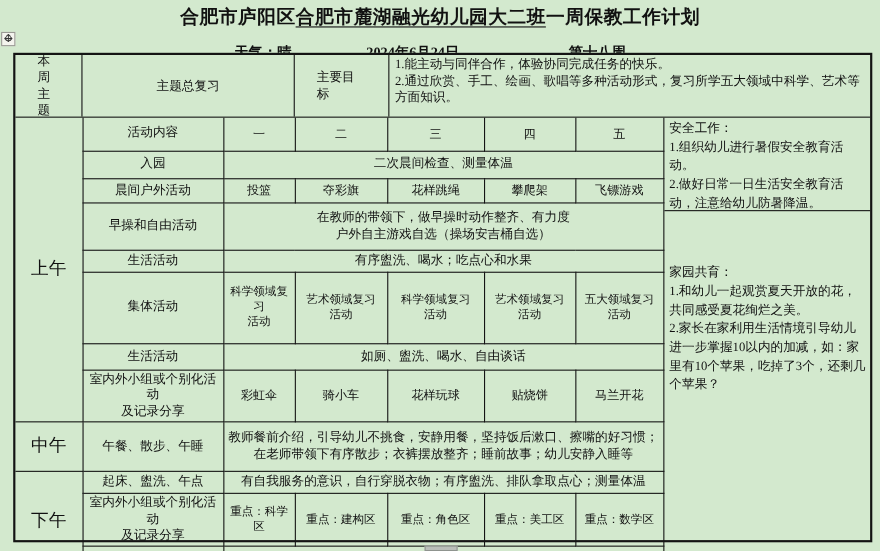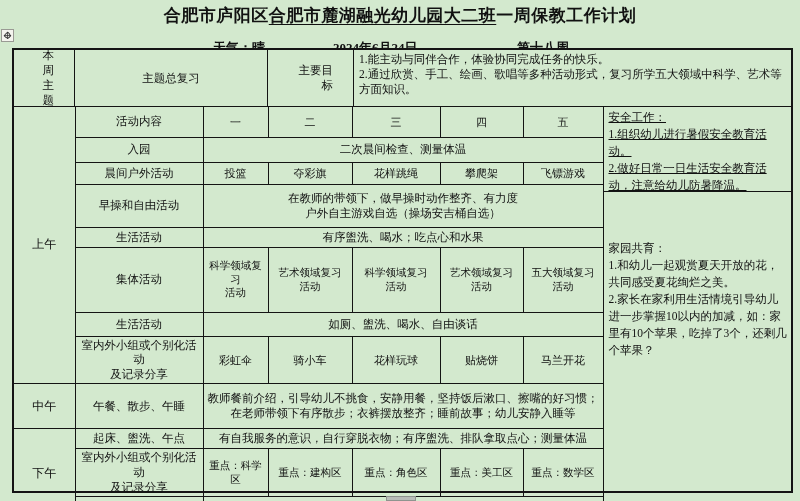--- a/index.html
+++ b/index.html
@@ -31,51 +31,51 @@
   .move-handle span { position: absolute; left: 0; top: -1px; width: 100%; height: 100%;
     text-align: center; font-size: 10px; line-height: 13px; color: #333;
     font-family: "DejaVu Sans", sans-serif; }
 
   .plan {
     position: absolute; left: 12px; top: 48px; width: 781px; height: 445px;
     border: 2px solid #141414; background: #d3e9ce; font-size: 11.5px;
   }
   .row1 { display: flex; height: 57px; border-bottom: 1px solid #141414; }
   .row1 > div { border-right: 1px solid #141414; display: flex; align-items: center;
-    justify-content: center; text-align: right; padding: 2px 20px; }
+    justify-content: center; text-align: left; padding: 2px 20px; }
   .row1 > div:last-child { border-right: none; }
   .c-theme-label { width: 61px; }
   .c-theme-val   { width: 193px; }
   .c-goal-label  { width: 86px; }
   .c-goals { flex: 1; justify-content: flex-start !important; text-align: left !important;
     white-space: pre-line; line-height: 1.32; font-size: 11.5px; padding: 2px 5px !important;
     align-items: flex-start !important; }
 
   .main { display: flex; height: 386px; }
   table.grid { table-layout: fixed; border-collapse: collapse; width: 589px; }
   table.grid td {
     border: 1px solid #141414; text-align: center; vertical-align: middle;
     padding: 1px 2px; line-height: 1.3; overflow: hidden;
   }
   table.grid tr > td:first-child { border-left: none; }
   table.grid tr:first-child td { border-top: none; }
   table.grid tr:last-child td { border-bottom: none; }
-  td.period { font-size: 12px; }
+  td.period { font-size: 16px; }
   td.label  { font-size: 11.5px; white-space: pre-line; margin-left: 32px; }
   td.itm    { font-size: 11px; }
   td.itm-sm { font-size: 10.5px; white-space: pre-line; padding: 1px 1px; }
   td.span5  { font-size: 11.5px; white-space: pre-line; margin-left: 31px; }
 
   .side { width: 190px; display: flex; flex-direction: column; }
   .side > div {
     border-bottom: 1px solid #141414; padding: 2px 4px 2px 5px;
     font-size: 11.5px; line-height: 1.48; white-space: pre-line; text-align: left;
   }
   .side > div:last-child { border-bottom: none; flex: 1; }
-  .side-safety { height: 85px; text-decoration: underline; }
+  .side-safety { height: 85px; }
   .side-home   { height: 110px; margin-top: 46px; }
 
   .hscroll-frag {
     position: absolute; left: 386px; top: 496px; width: 30px; height: 5px;
     background: #b9beb9; border: 1px solid #8f948f;
   }
 </style>
 </head>
 <body>
 

